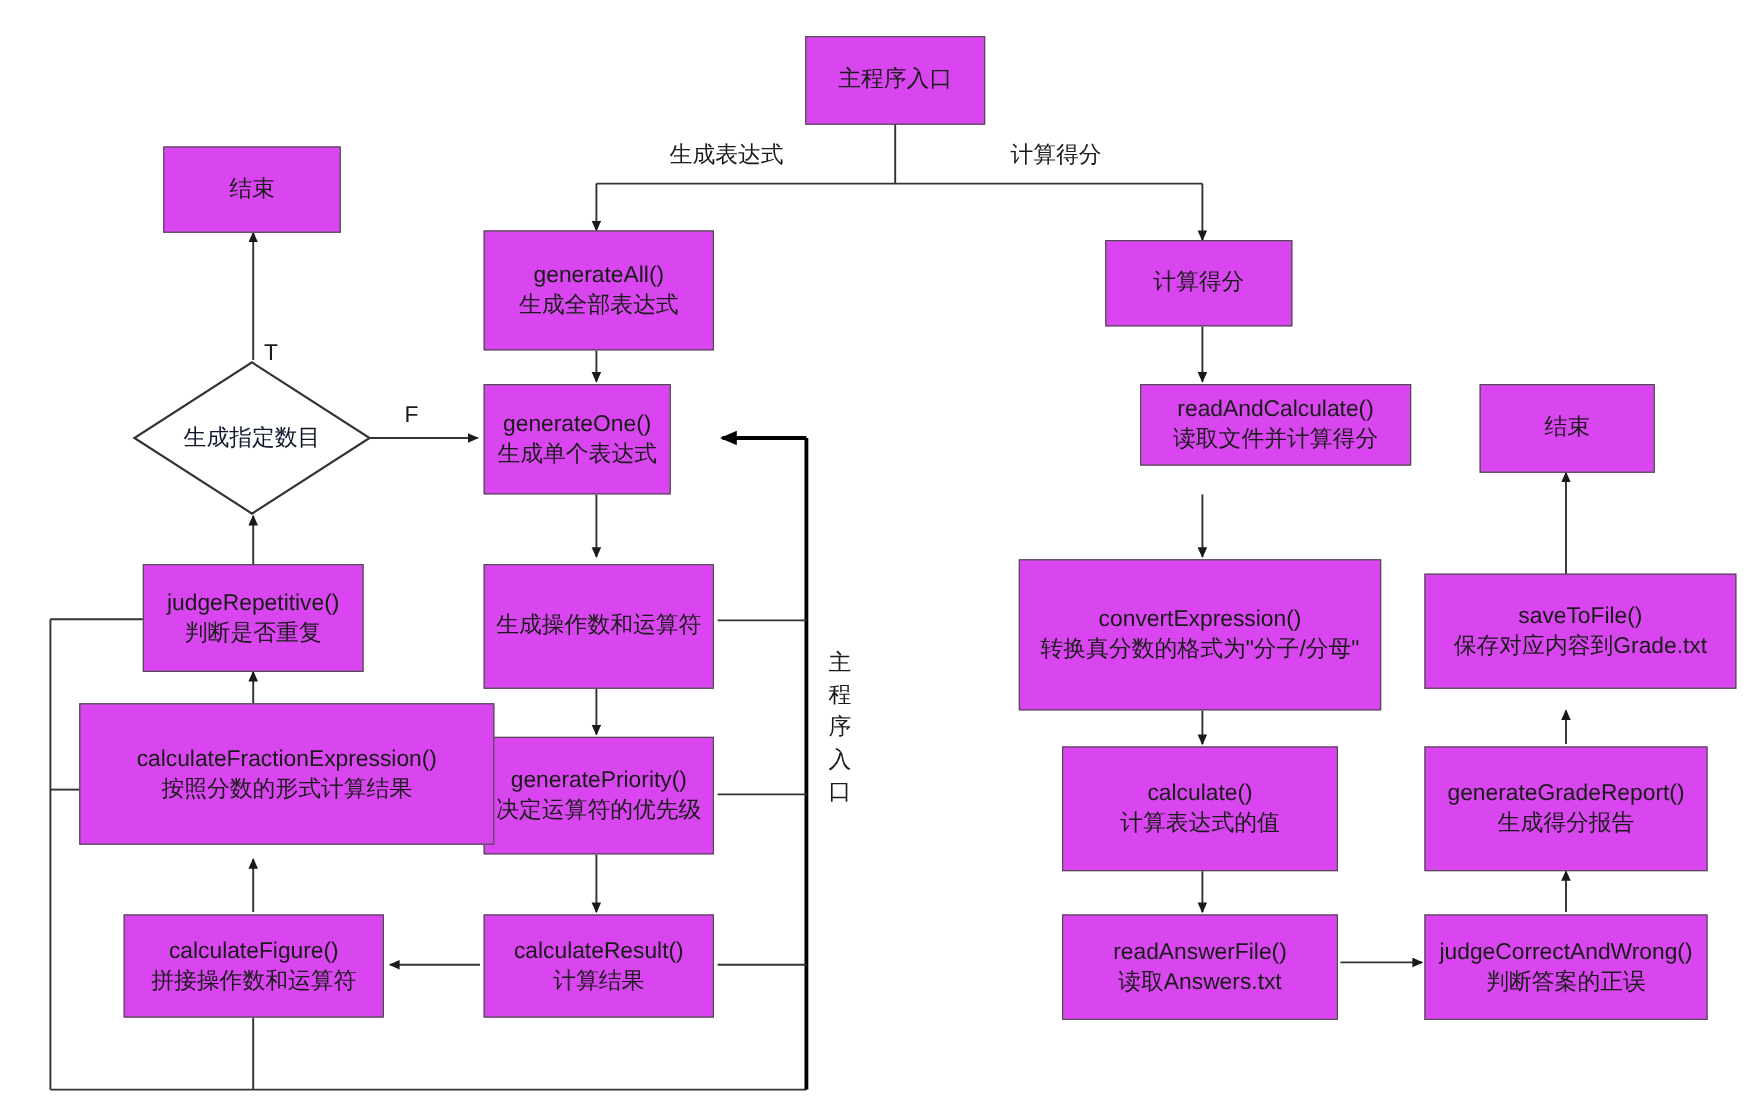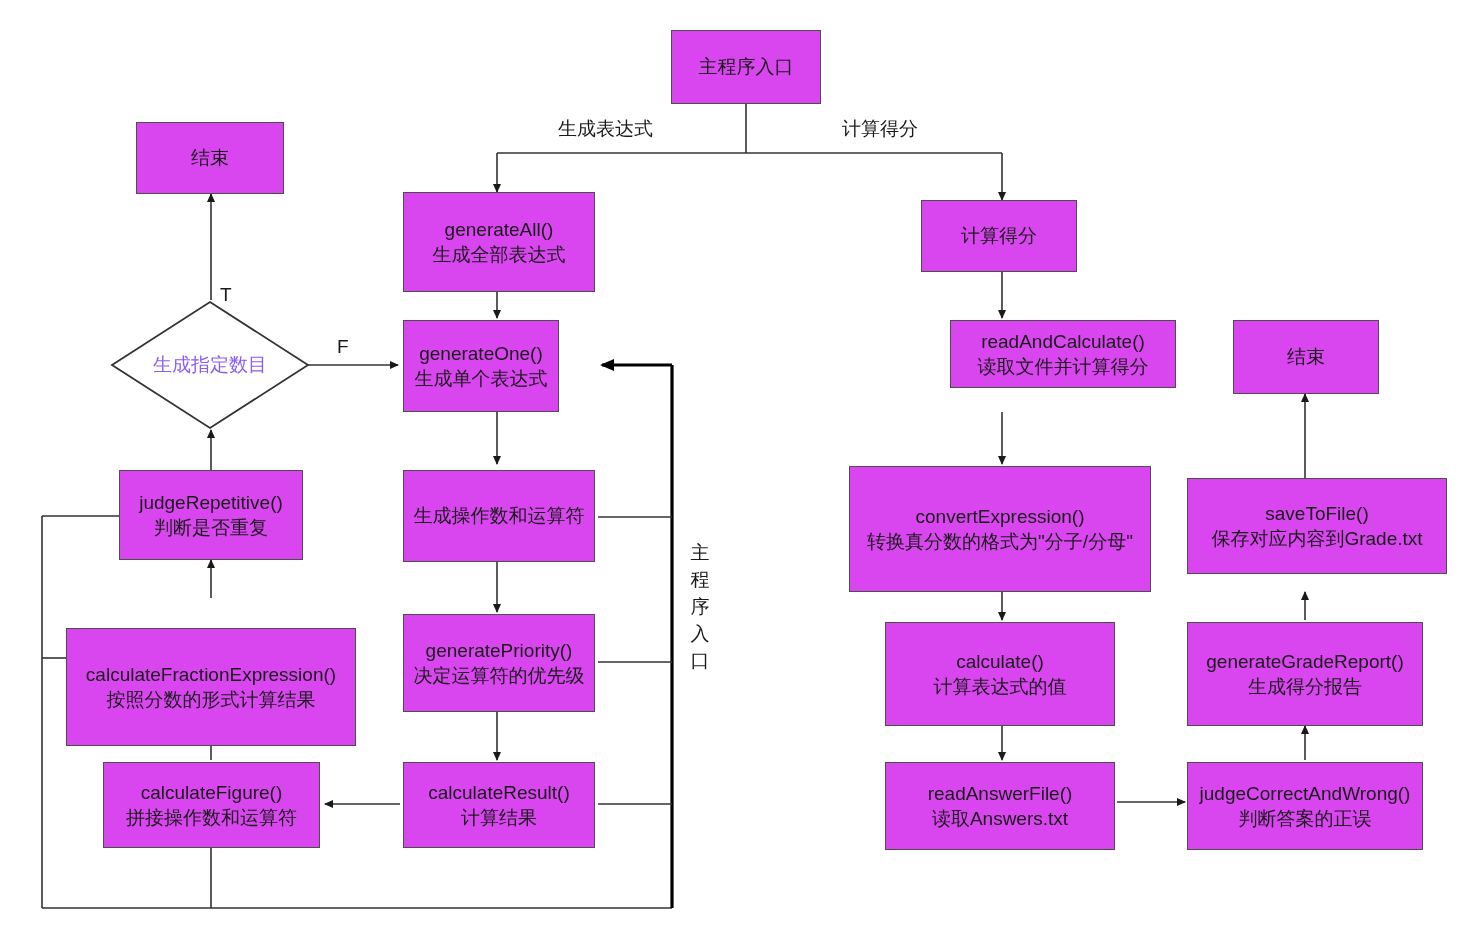--- a/index.html
+++ b/index.html
@@ -41,21 +41,21 @@
     white-space: nowrap;
   }
   .node .l2 { display: block; }
   .diamond {
     position: absolute;
     box-sizing: border-box;
     display: flex;
     align-items: center;
     justify-content: center;
     text-align: center;
-    color: #8b5cf6;
+    color: #0f172a;
     font-size: 19px;
     white-space: nowrap;
   }
   .diamond .shape {
     position: absolute;
     left: 0; top: 0;
     width: 100%; height: 100%;
   }
   .diamond .dtext {
     position: relative;
@@ -163,40 +163,40 @@
   <div class="node" style="left:403px; top:192px; width:192px; height:100px;">
     <span>generateAll()</span>
     <span class="l2">生成全部表达式</span>
   </div>
 
   <div class="node" style="left:403px; top:320px; width:156px; height:92px;">
     <span>generateOne()</span>
     <span class="l2">生成单个表达式</span>
   </div>
 
-  <div class="node" style="left:403px; top:470px; width:192px; height:92px;">
+  <div class="node" style="left:403px; top:470px; width:192px; height:104px;">
     <span>生成操作数和运算符</span>
   </div>
 
   <div class="node" style="left:403px; top:614px; width:192px; height:98px;">
     <span>generatePriority()</span>
     <span class="l2">决定运算符的优先级</span>
   </div>
 
   <div class="node" style="left:403px; top:762px; width:192px; height:86px;">
     <span>calculateResult()</span>
     <span class="l2">计算结果</span>
   </div>
 
   <div class="node" style="left:103px; top:762px; width:217px; height:86px;">
     <span>calculateFigure()</span>
     <span class="l2">拼接操作数和运算符</span>
   </div>
 
-  <div class="node" style="left:66px; top:628px; width:290px; height:118px;">
+  <div class="node" style="left:66px; top:586px; width:346px; height:118px;">
     <span>calculateFractionExpression()</span>
     <span class="l2">按照分数的形式计算结果</span>
   </div>
 
   <div class="node" style="left:119px; top:470px; width:184px; height:90px;">
     <span>judgeRepetitive()</span>
     <span class="l2">判断是否重复</span>
   </div>
 
   <div class="vlabel" style="left:688px; top:540px;">主程序入口</div>

